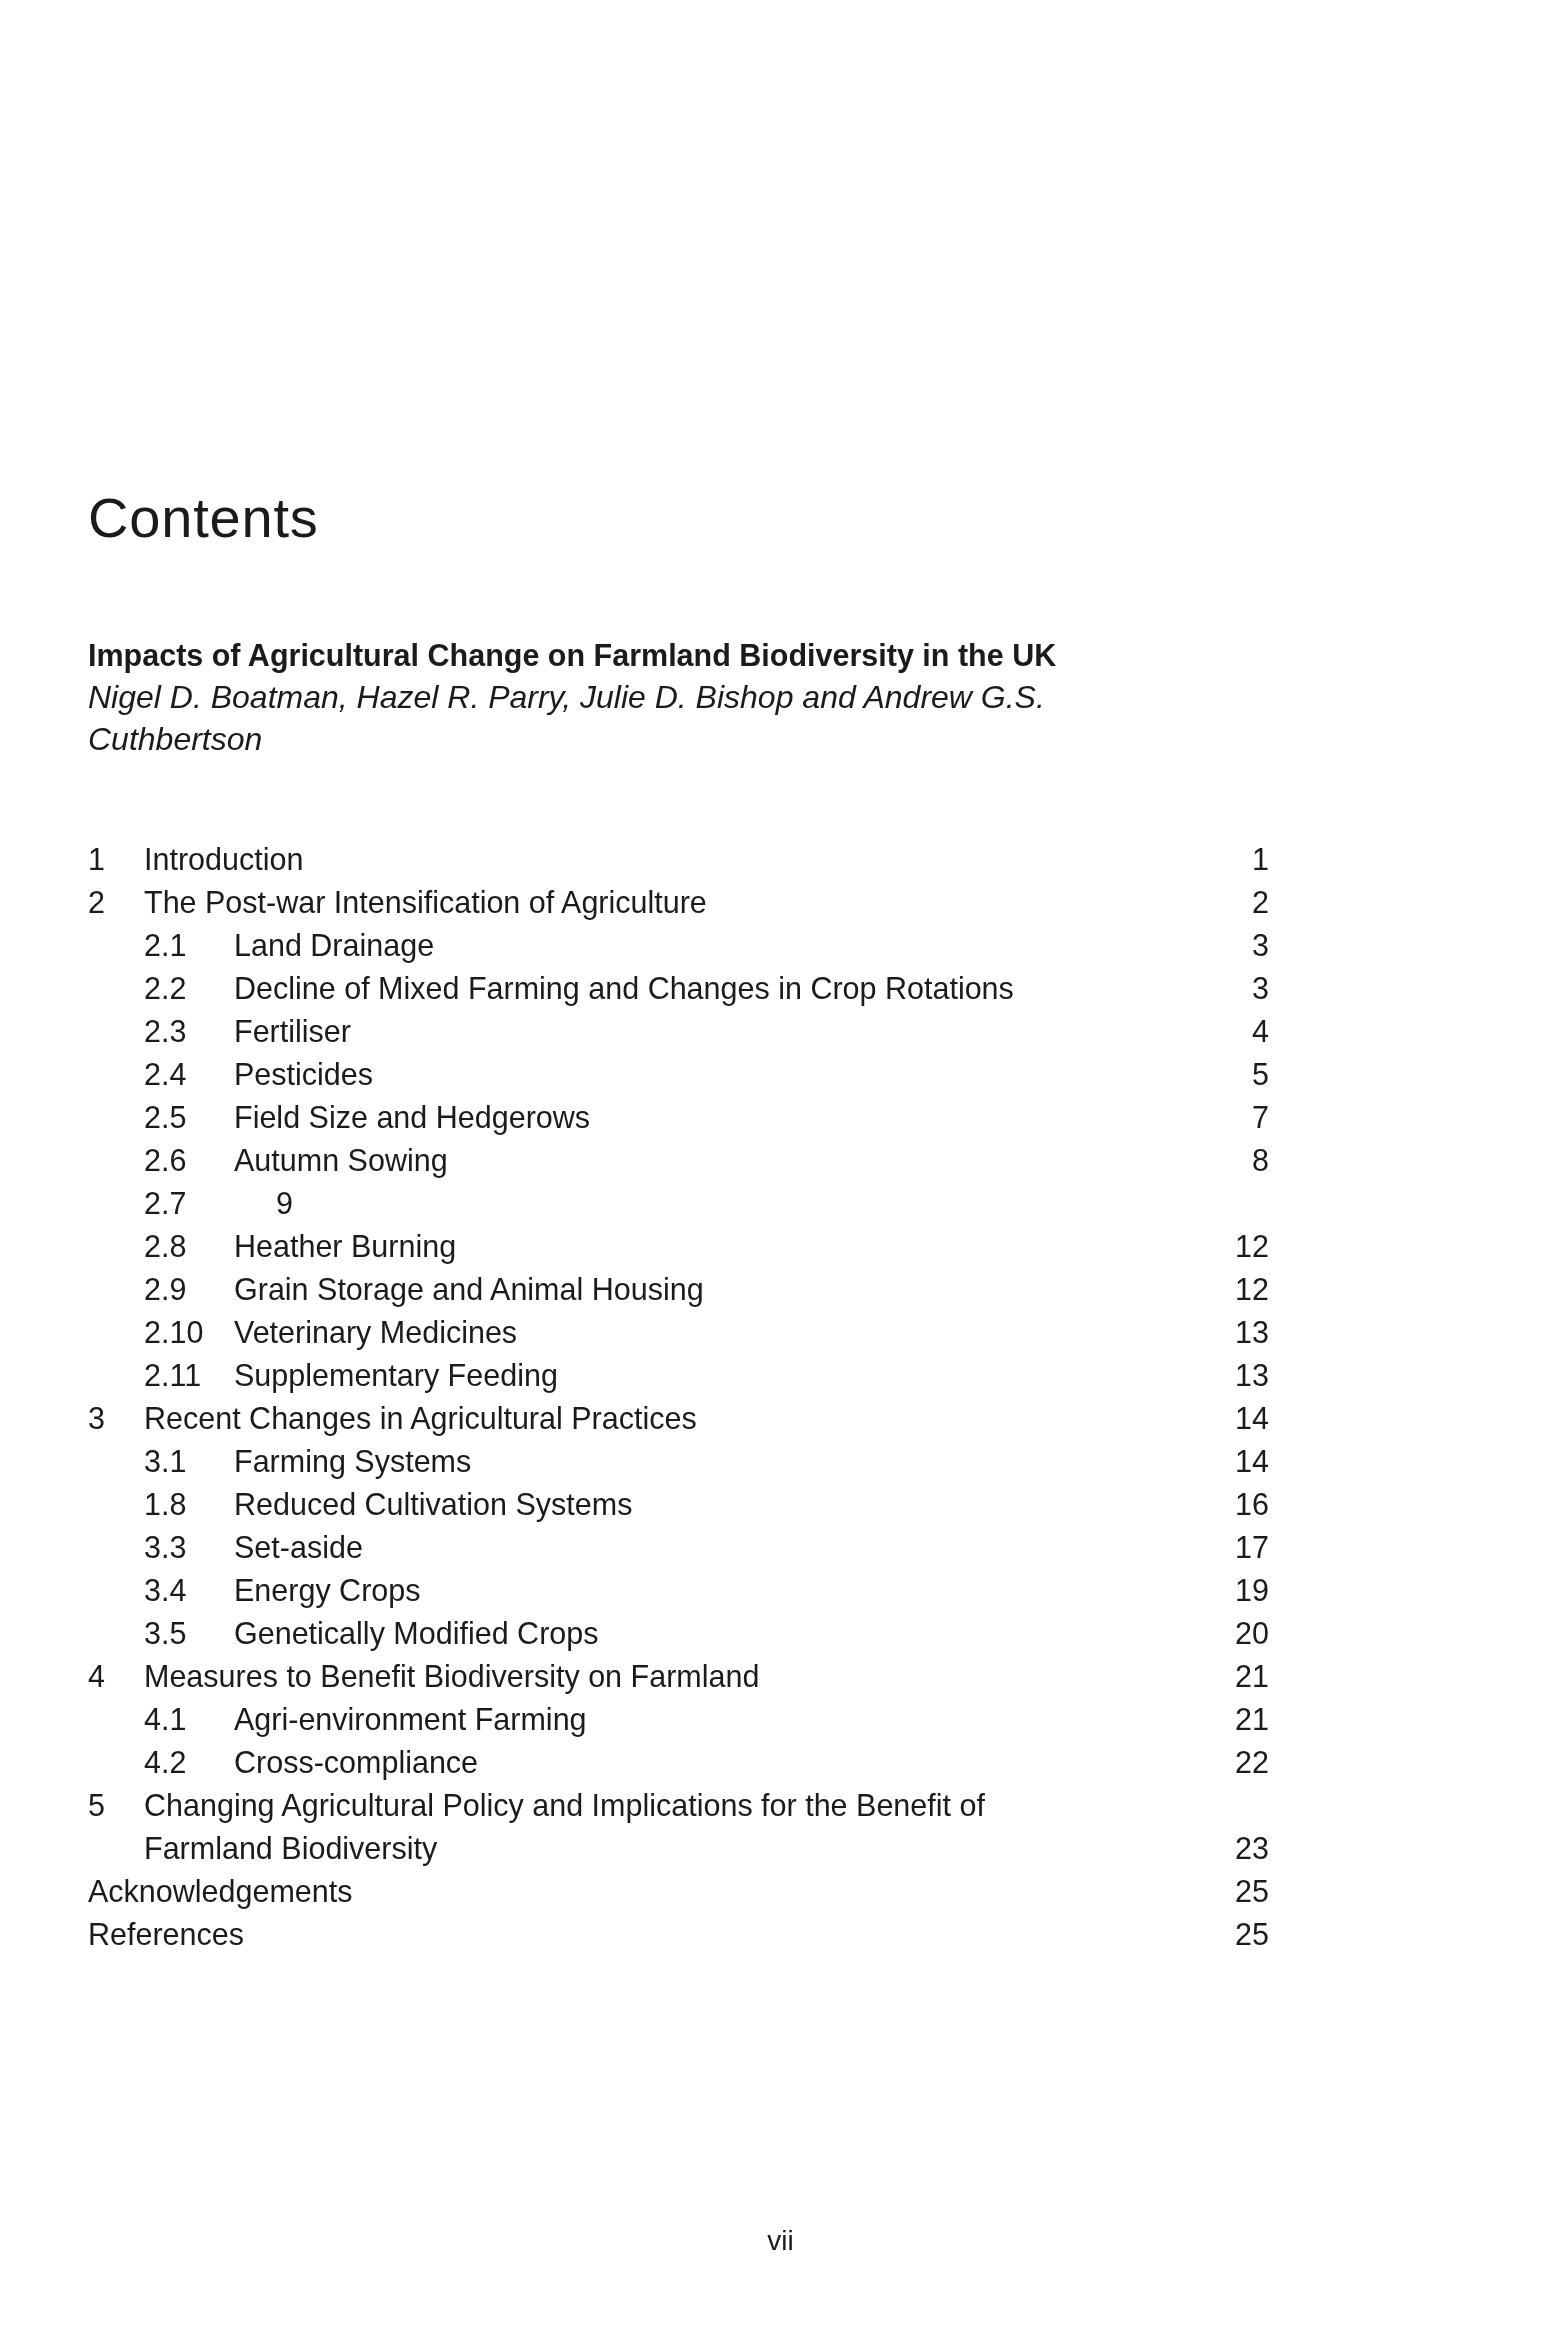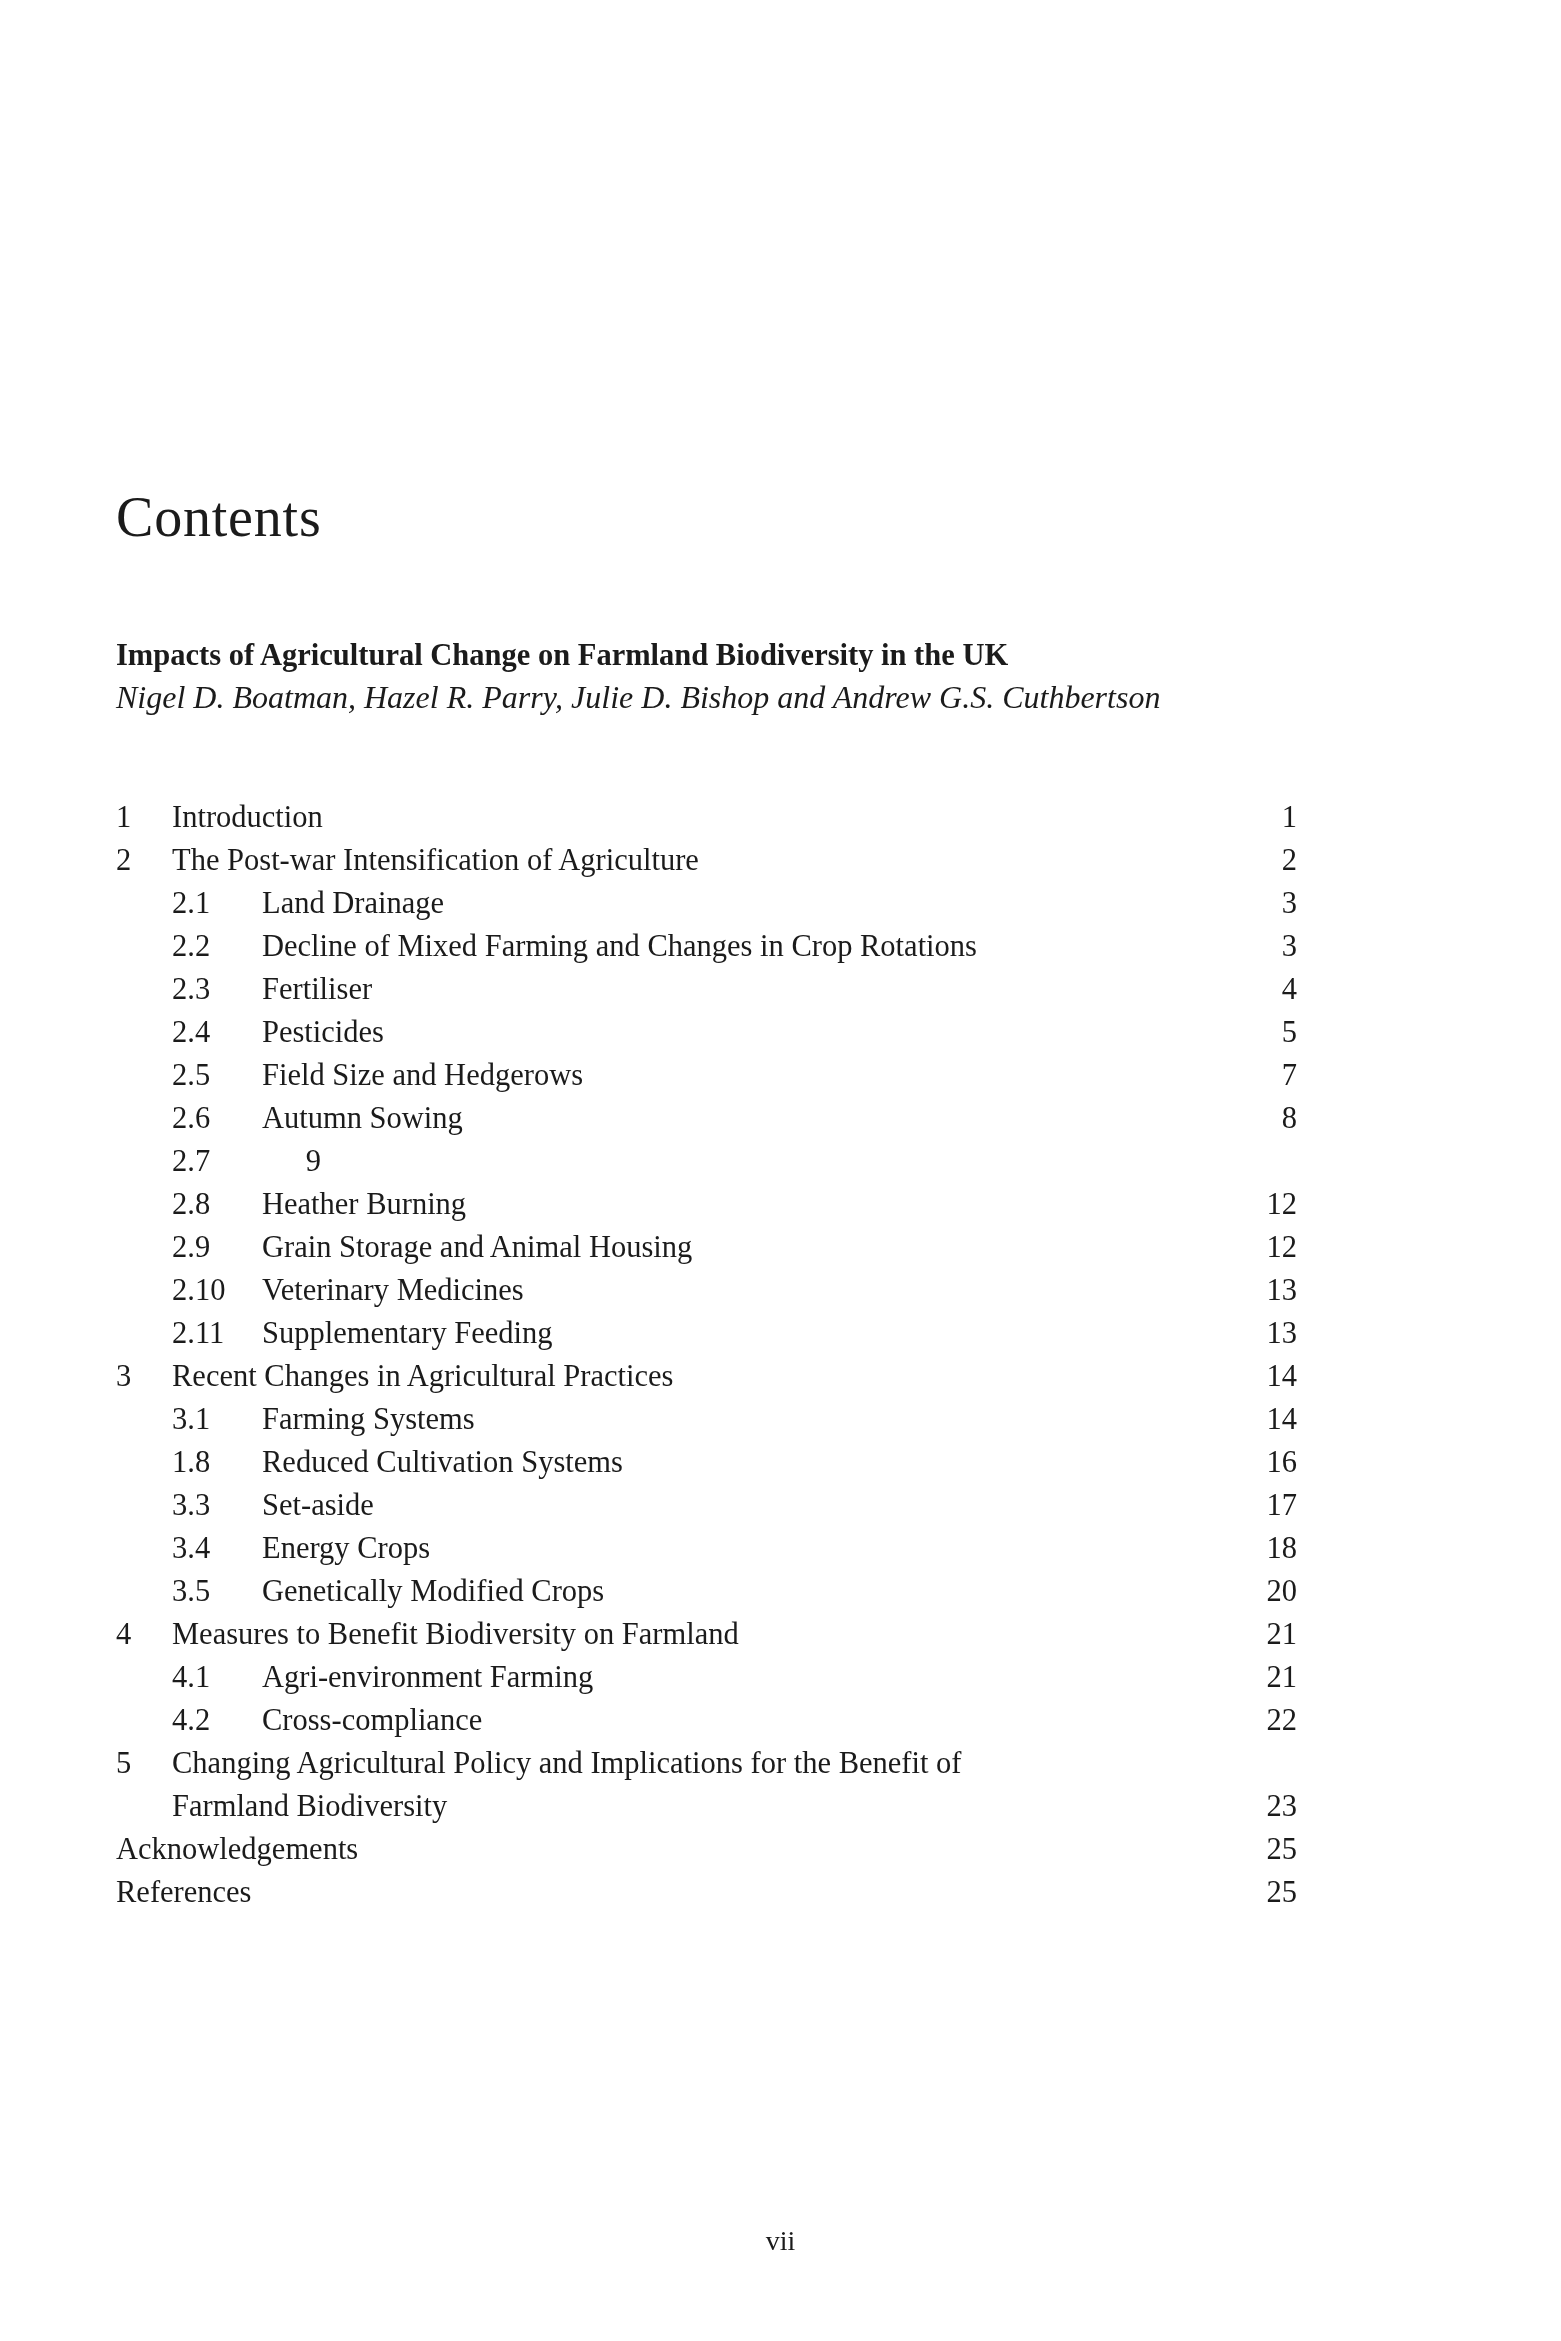--- a/index.html
+++ b/index.html
@@ -7,23 +7,23 @@
     padding: 0;
     background: #e8e8e8;
   }
   .page {
     position: relative;
     width: 1561px;
     height: 2342px;
     margin: 0 auto;
     background: #ffffff;
     color: #1b1b1b;
-    font-family: Liberation Serif, serif;
+    font-family: Liberation Sans, sans-serif;
     box-sizing: border-box;
-    padding: 487px 188px 0 116px;
+    padding: 487px 188px 0 88px;
     overflow: hidden;
   }
   .heading {
     font-size: 56px;
     font-weight: 400;
     letter-spacing: 0.8px;
     margin: 0 0 85px 0;
     line-height: 1.1;
   }
   .chapter {
@@ -201,21 +201,21 @@
         <span class="toc-label">
           <div>Set-aside</div>
         </span>
         <span class="toc-page">17</span>
       </div>
       <div class="toc-row level1">
         <span class="toc-num">3.4</span>
         <span class="toc-label">
           <div>Energy Crops</div>
         </span>
-        <span class="toc-page">18</span>
+        <span class="toc-page">19</span>
       </div>
       <div class="toc-row level1">
         <span class="toc-num">3.5</span>
         <span class="toc-label">
           <div>Genetically Modified Crops</div>
         </span>
         <span class="toc-page">20</span>
       </div>
       <div class="toc-row level0">
         <span class="toc-num">4</span>

